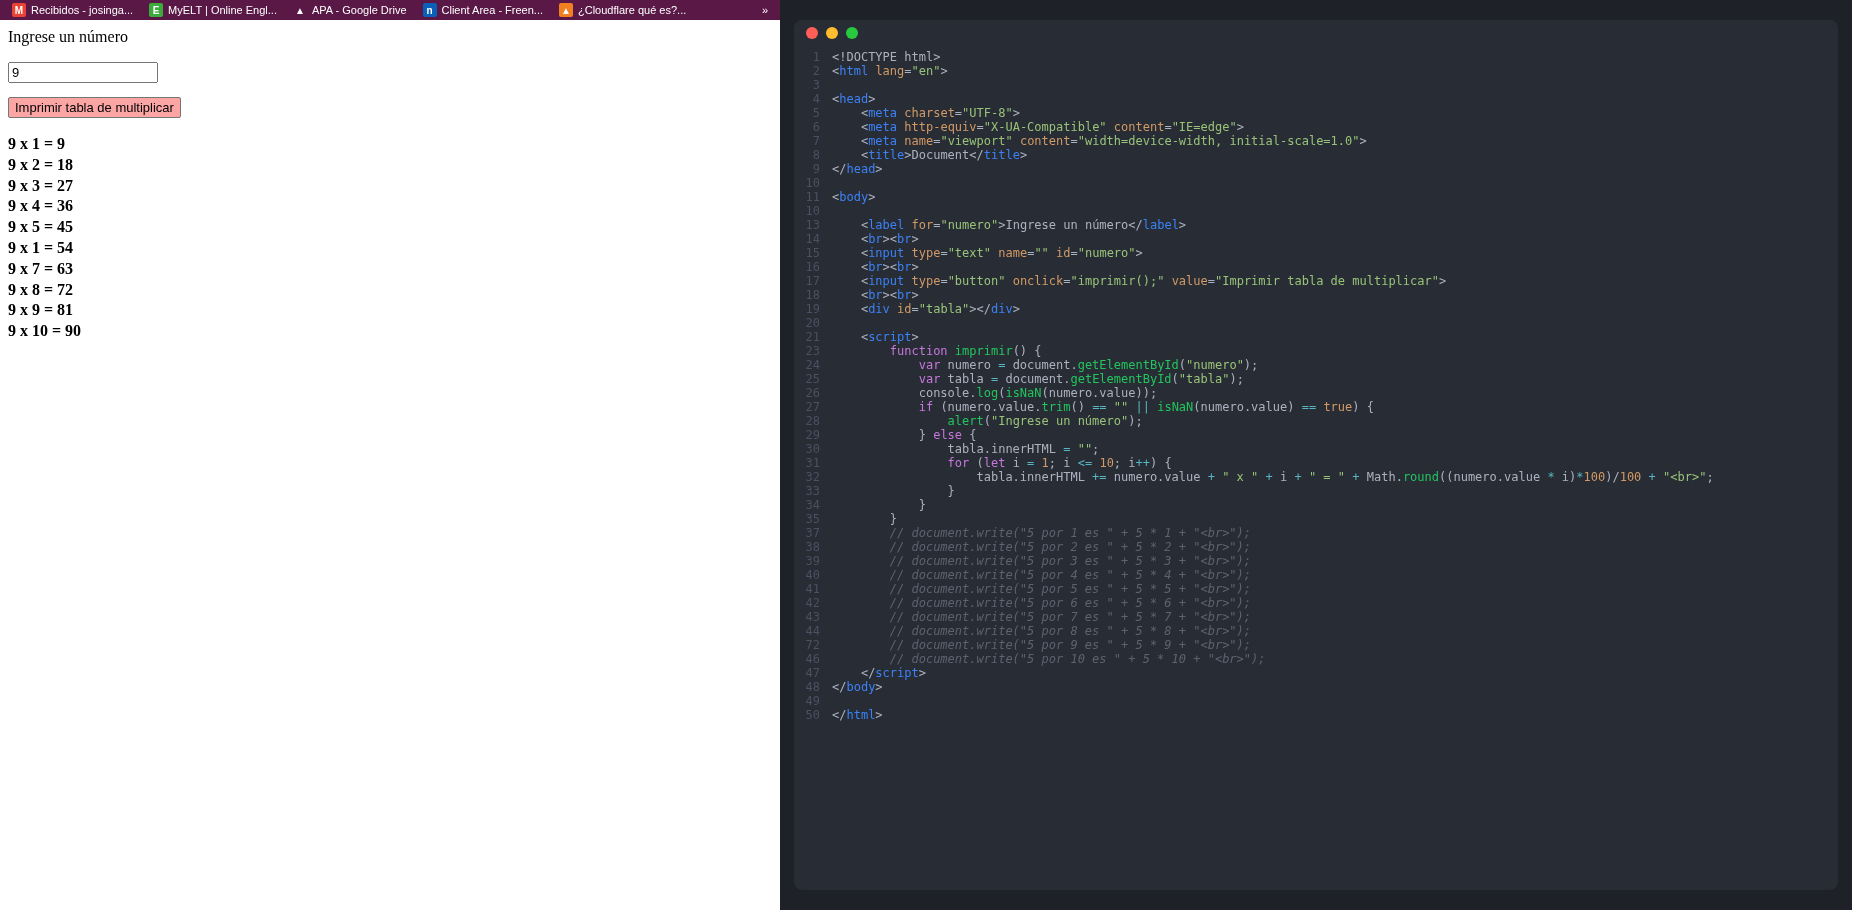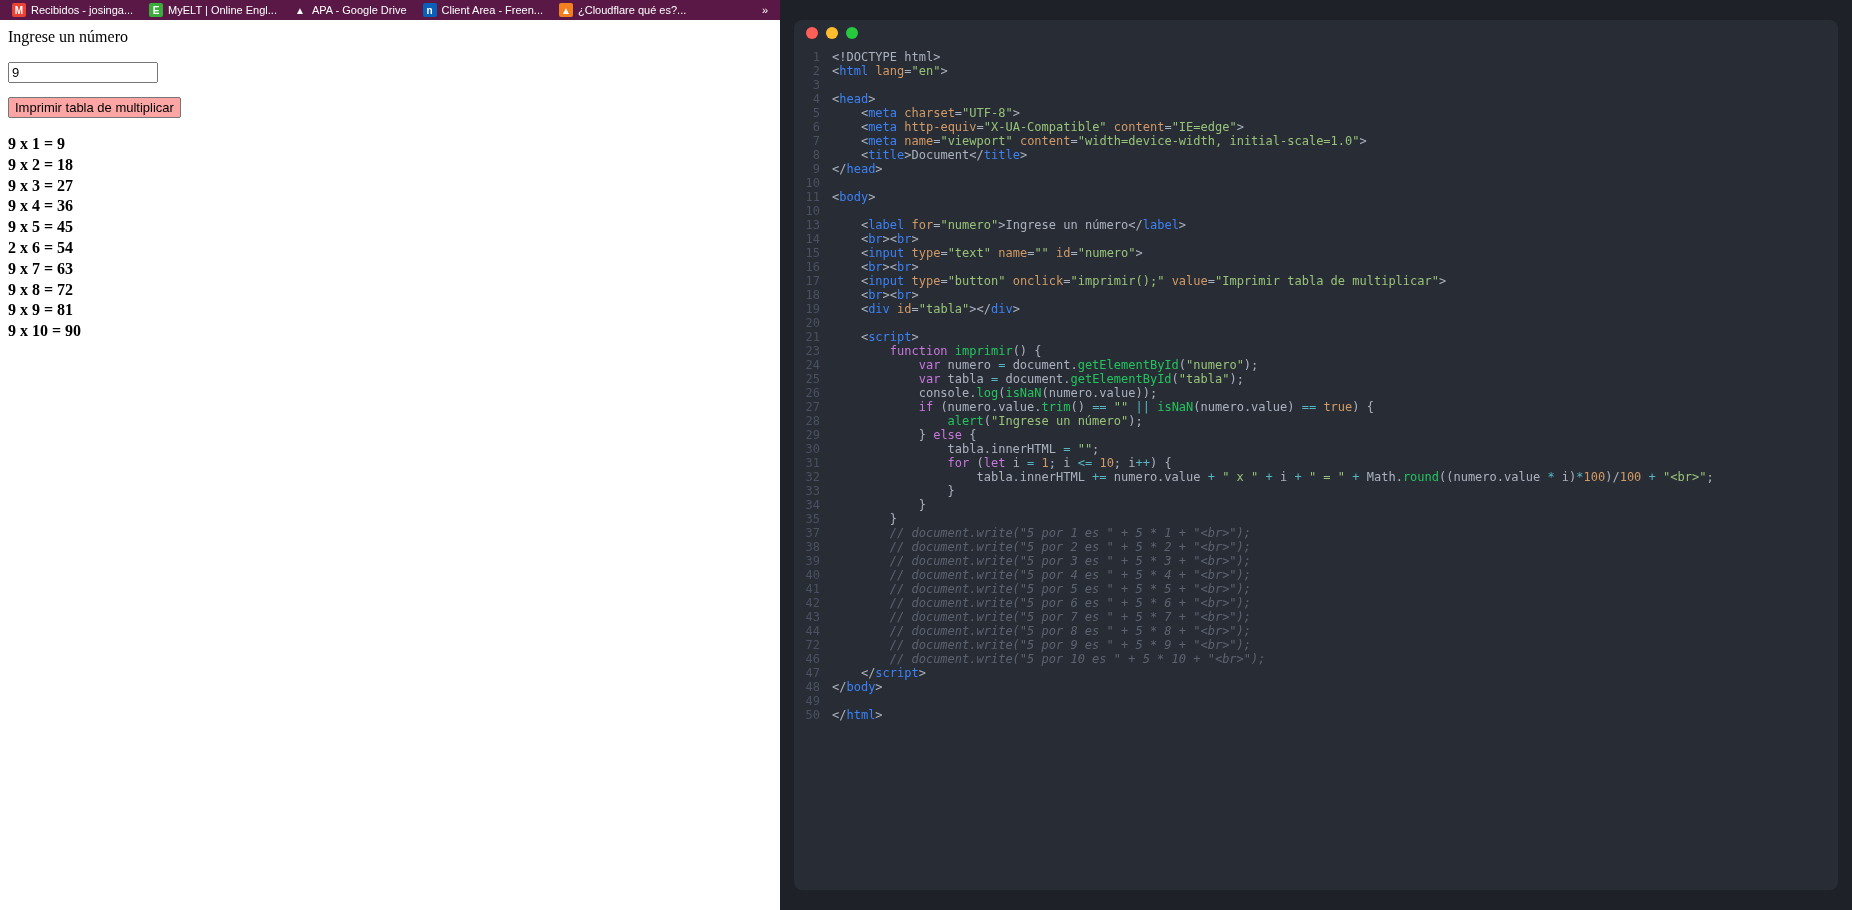--- a/index.html
+++ b/index.html
@@ -180,21 +180,21 @@
     <br>
     <input class="num-input" type="text" value="9" style="">
     <br>
     <button class="print-btn">Imprimir tabla de multiplicar</button>
     <div class="table-output" id="table-output">
         <div>9 x 1 = 9</div>
         <div>9 x 2 = 18</div>
         <div>9 x 3 = 27</div>
         <div>9 x 4 = 36</div>
         <div>9 x 5 = 45</div>
-        <div>2 x 6 = 54</div>
+        <div>9 x 1 = 54</div>
         <div>9 x 7 = 63</div>
         <div>9 x 8 = 72</div>
         <div>9 x 9 = 81</div>
         <div>9 x 10 = 90</div>
       </div>
   </div>
 </div>
 
 <div class="right-pane">
   <div class="editor-window">

